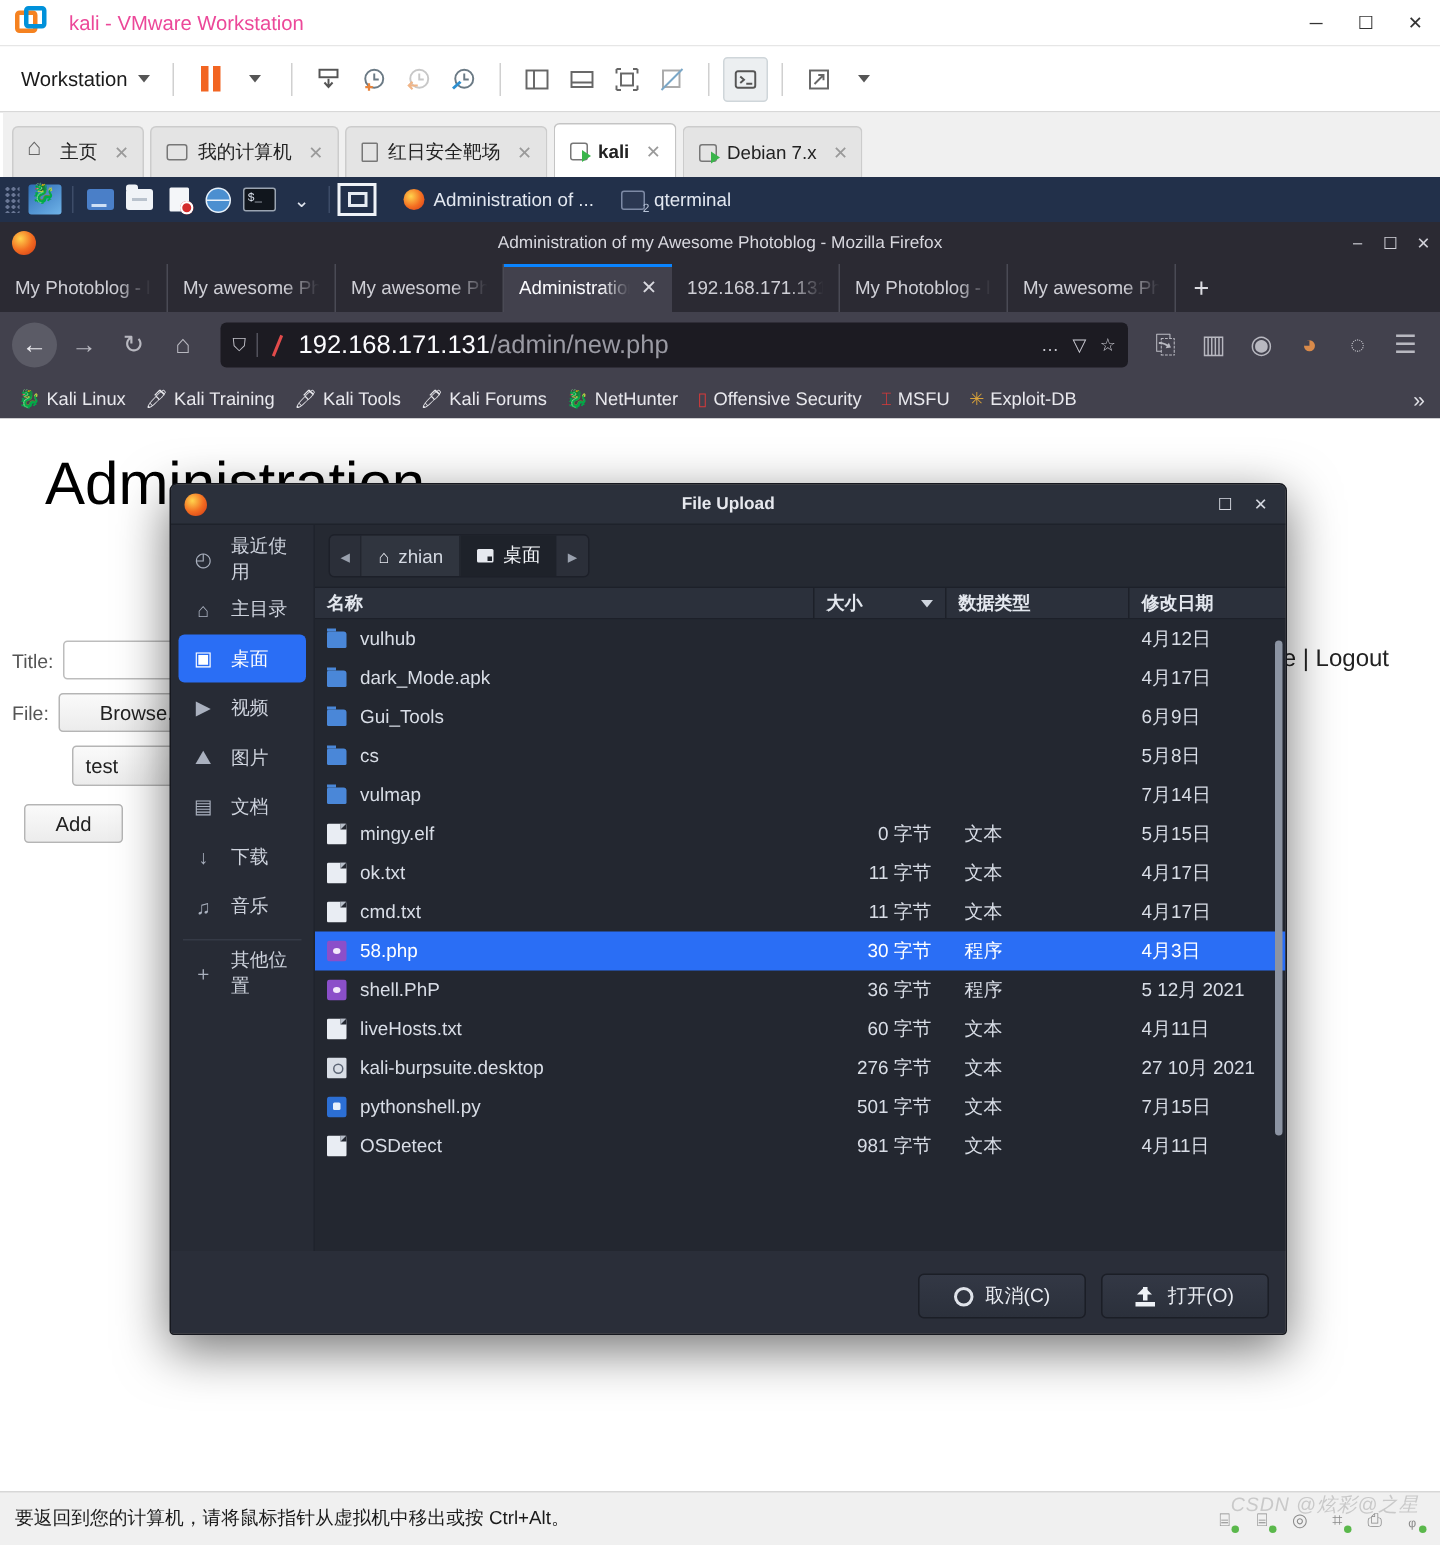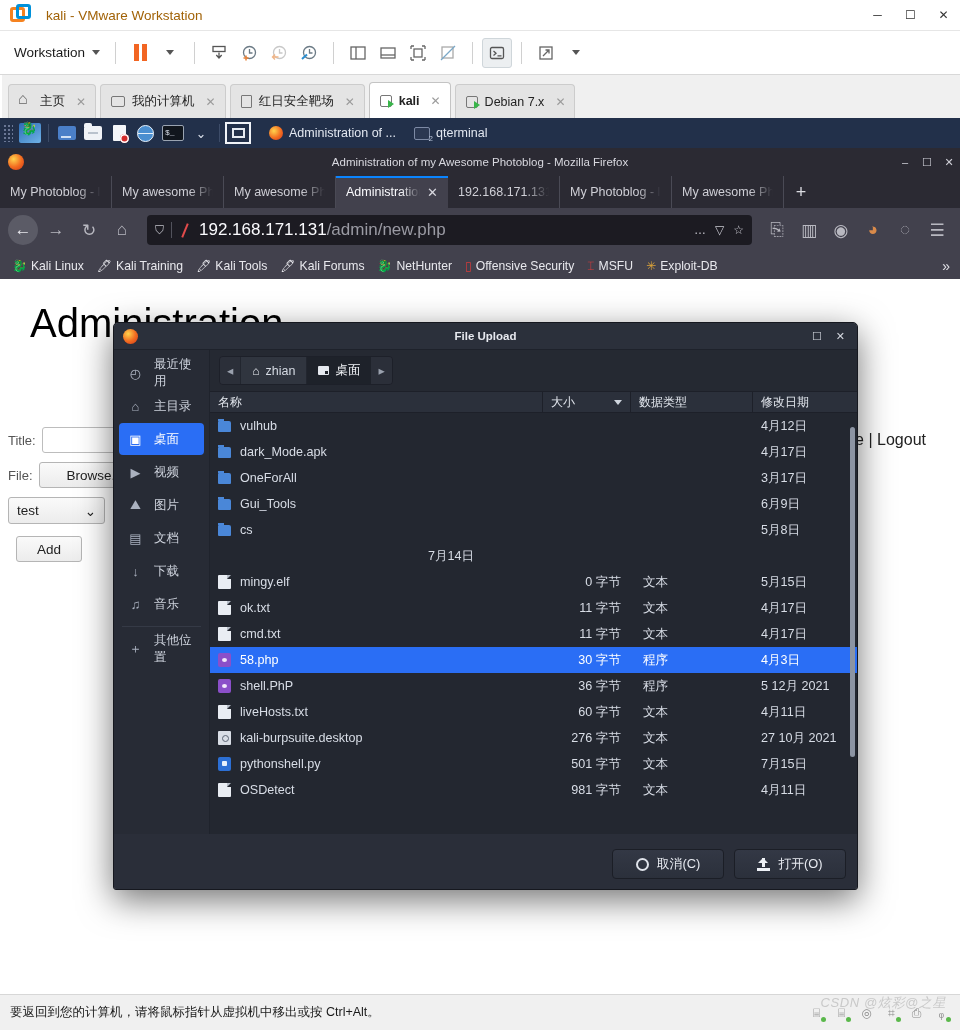--- a/index.html
+++ b/index.html
@@ -13,21 +13,21 @@
 
   
   .vmw-titlebar {
     position: absolute; top: 0; left: 0; width: 960px; height: 31px;
     background: #ffffff; border-bottom: 1px solid #e6e6e6;
     display: flex; align-items: center;
   }
   .vmw-logo { width: 22px; height: 22px; margin-left: 10px; position: relative; flex: none; }
   .vmw-logo .sq-o { position: absolute; left: 0; top: 3px; width: 15px; height: 15px; border: 3px solid #f58220; border-radius: 3px; }
   .vmw-logo .sq-b { position: absolute; left: 6px; top: 0px;  width: 15px; height: 15px; border: 3px solid #0091da; border-radius: 3px; }
-  .vmw-title { margin-left: 14px; font-size: 13.5px; color: #a16207; }
+  .vmw-title { margin-left: 14px; font-size: 13.5px; color: #ec4899; }
   .vmw-winbtns { margin-left: auto; display: flex; }
   .vmw-winbtn { width: 33px; height: 31px; display: flex; align-items: center; justify-content: center;
     font-size: 12px; color: #333; }
 
   .vmw-toolbar {
     position: absolute; top: 31px; left: 0; width: 960px; height: 44px;
     background: #ffffff; border-bottom: 1px solid #d8d8d8;
     display: flex; align-items: center; padding: 0 8px;
   }
   .tb-menu { font-size: 13.5px; color: #1a1a1a; padding: 4px 6px; display: flex; align-items: center; gap: 7px; }
@@ -138,21 +138,21 @@
   .logout-line { position: absolute; right: 34px; top: 152px; font-size: 16px; color: #222; white-space: nowrap; }
   .form-area { position: absolute; left: 8px; top: 148px; font-size: 13px; color: #333; }
   .frow { display: flex; align-items: center; gap: 6px; margin-bottom: 9px; }
   .frow label { font-size: 13px; color: #555; }
   .ftext { width: 260px; height: 26px; border: 1px solid #bdbdbd; border-radius: 3px; background: #fff; }
   .fbrowse { height: 26px; min-width: 112px; border: 1px solid #b5b5b5; border-radius: 3px;
     background: linear-gradient(#fafafa,#ececec); font-size: 13.5px; color: #222;
     display: flex; align-items: center; justify-content: center; }
   .fselect { height: 27px; width: 97px; border: 1px solid #b5b5b5; border-radius: 3px;
     background: linear-gradient(#fafafa,#ececec); font-size: 13.5px; color: #222;
-    display: flex; align-items: center; justify-content: space-between; padding: 0 8px; }
+    display: flex; align-items: center; justify-content: space-between; padding: 0 8px; margin-left: 40px; }
   .fadd { height: 26px; width: 66px; border: 1px solid #b5b5b5; border-radius: 3px;
     background: linear-gradient(#fafafa,#ececec); font-size: 13.5px; color: #222;
     display: flex; align-items: center; justify-content: center; margin-top: 12px; margin-left: 8px; }
 
   
   .gtk-dialog {
     position: absolute; left: 113px; top: 204px; width: 745px; height: 568px;
     background: #737373; border: 1px solid #16181f; border-radius: 5px 5px 3px 3px;
     box-shadow: 0 10px 34px rgba(0,0,0,.55); overflow: hidden;
     display: flex; flex-direction: column;
@@ -178,21 +178,21 @@
   .pathbar { display: flex; align-items: stretch; border: 1px solid #1d2029; border-radius: 4px; overflow: hidden; }
   .pb-btn { padding: 0 11px; height: 27px; display: flex; align-items: center; gap: 6px;
     background: #30353f; color: #d5dae3; font-size: 12.5px; border-right: 1px solid #22262f; }
   .pb-btn.arrow { padding: 0 7px; color: #9aa1ae; background: #2b2f39; }
   .pb-btn.cur { background: #1e222a; color: #f2f4f8; border-right: none; }
   .pb-homeico { font-size: 12px; color: #e6e9ef; }
   .pb-deskico { width: 11px; height: 9px; background: #e6e9ef; border-radius: 1px; position: relative; }
   .pb-deskico::after { content: ""; position: absolute; right: 1.5px; bottom: 1.5px; width: 3px; height: 3px; background: #1e222a; }
 
   .gd-cols { height: 22px; display: flex; background: #2b303b; border-top: 1px solid #1d2029; border-bottom: 1px solid #1d2029; flex: none; }
-  .col { display: flex; align-items: center; font-size: 12px; font-weight: 400; color: #e3e7ee;
+  .col { display: flex; align-items: center; font-size: 12px; font-weight: 700; color: #e3e7ee;
     border-right: 1px solid #1d2029; padding-left: 8px; }
   .col.name { flex: 1; min-width: 0; }
   .col.size { width: 88px; justify-content: space-between; padding-right: 8px; }
   .col.type { width: 122px; }
   .col.date { width: 104px; border-right: none; }
   .sort-caret { width: 0; height: 0; border-left: 4.5px solid transparent; border-right: 4.5px solid transparent; border-top: 5px solid #cfd5de; }
 
   .gd-list { flex: 1; overflow: hidden; position: relative; background: #232730; }
   .frow2 { height: 26px; display: flex; align-items: center; color: #d8dde6; font-size: 12.6px; }
   .frow2.sel { background: #2a6ef5; color: #ffffff; }
@@ -626,45 +626,40 @@
                   <span class="fi folder"></span>
                   <span>dark_Mode.apk</span>
                 </span>
                 <span class="f-size"></span>
                 <span class="f-type"></span>
                 <span class="f-date">4月17日</span>
               </div>
             <div class="frow2">
                 <span class="f-name">
                   <span class="fi folder"></span>
-                  <span>OneForAll</span>
-                </span>
-                <span class="f-size"></span>
-                <span class="f-type"></span>
-                <span class="f-date">3月17日</span>
-              </div>
-            <div class="frow2">
-                <span class="f-name">
-                  <span class="fi folder"></span>
                   <span>Gui_Tools</span>
                 </span>
                 <span class="f-size"></span>
                 <span class="f-type"></span>
                 <span class="f-date">6月9日</span>
               </div>
             <div class="frow2">
                 <span class="f-name">
                   <span class="fi folder"></span>
                   <span>cs</span>
                 </span>
                 <span class="f-size"></span>
                 <span class="f-type"></span>
                 <span class="f-date">5月8日</span>
               </div>
             <div class="frow2">
+                <span class="f-name">
+                  <span class="fi folder"></span>
+                  <span>vulmap</span>
+                </span>
                 <span class="f-size"></span>
                 <span class="f-type"></span>
                 <span class="f-date">7月14日</span>
               </div>
             <div class="frow2">
                 <span class="f-name">
                   <span class="fi txt"></span>
                   <span>mingy.elf</span>
                 </span>
                 <span class="f-size">0 字节</span>

